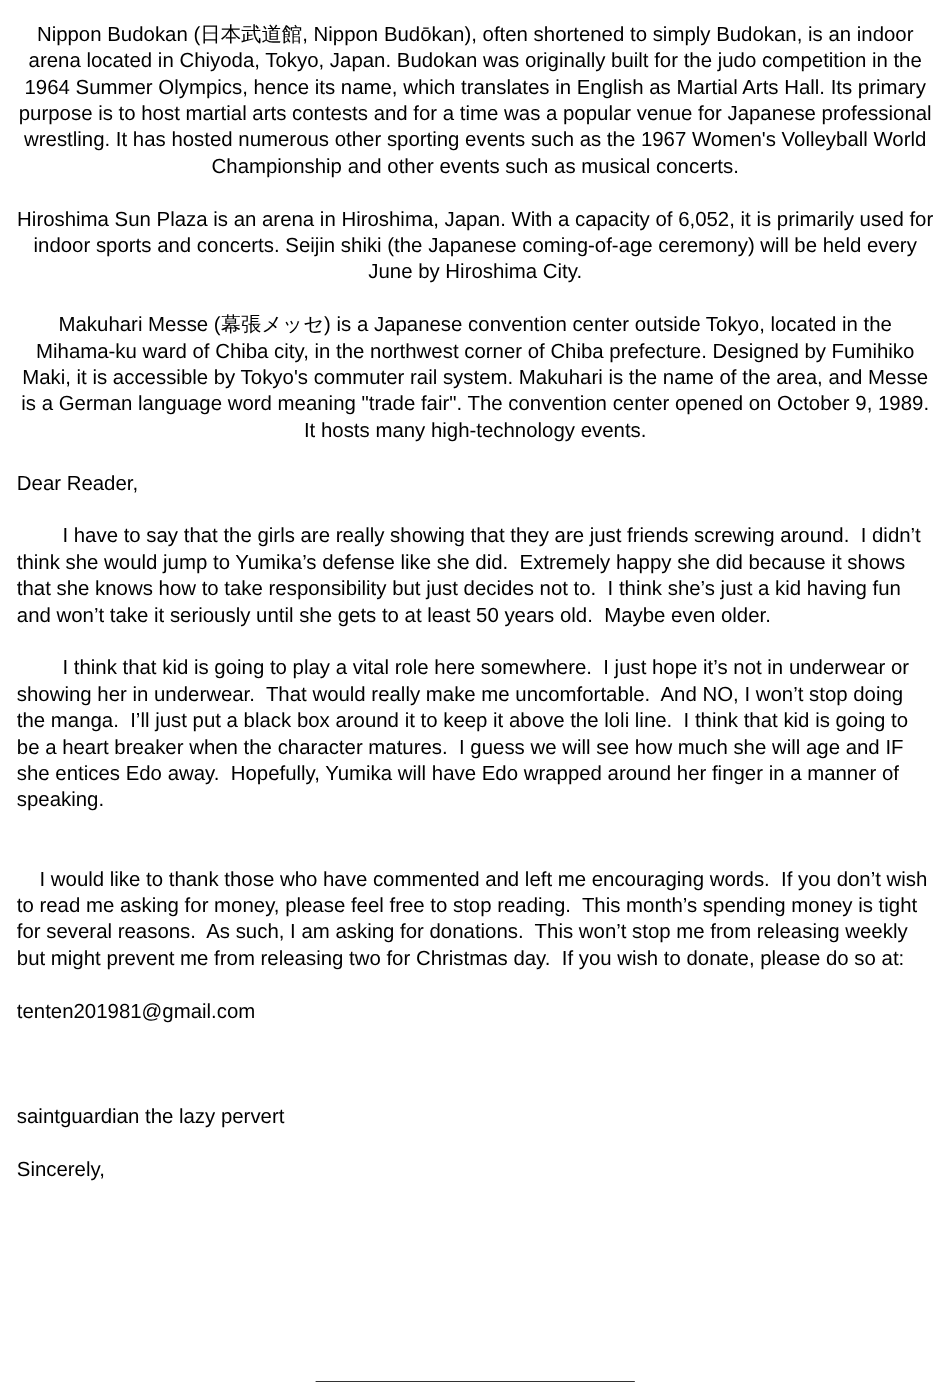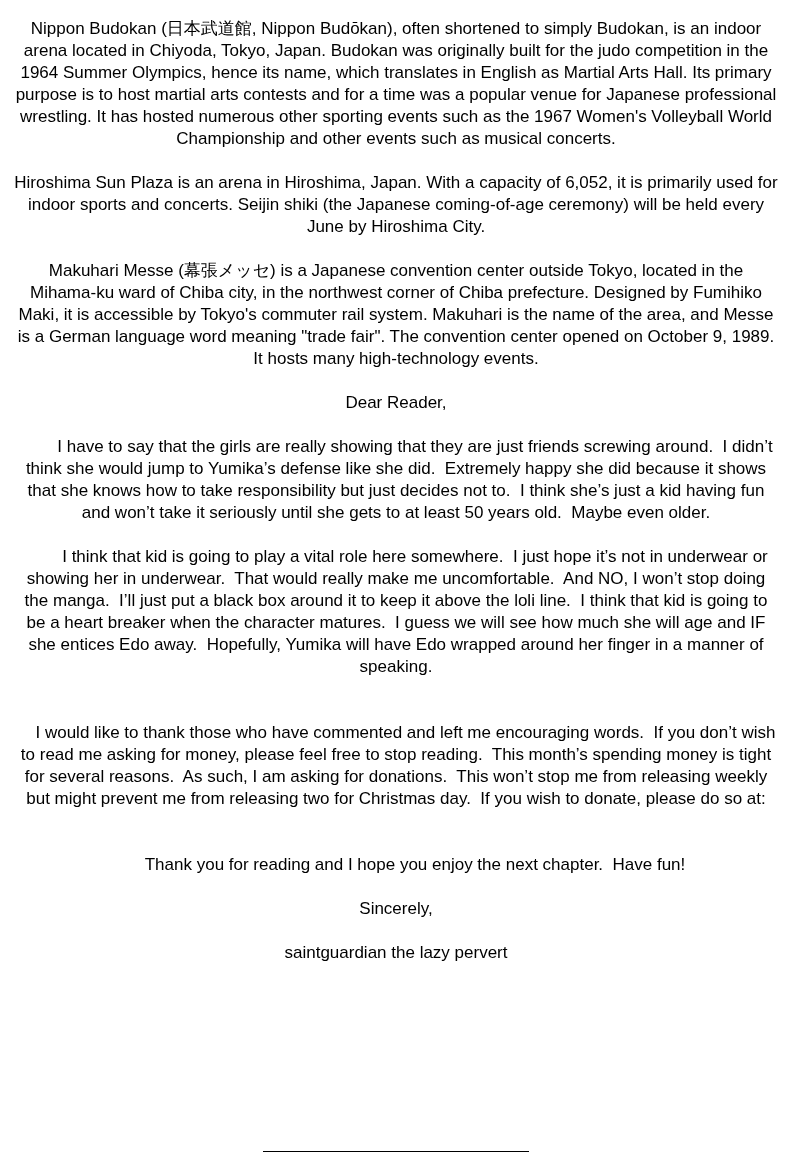--- a/index.html
+++ b/index.html
@@ -17,21 +17,20 @@
     font-family: Liberation Sans, sans-serif;
     font-size: 17px;
     line-height: 22px;
     overflow: hidden;
     box-sizing: border-box;
     padding: 8px 14px 0 14px;
   }
   .para {
     margin: 0 0 22px 0;
     white-space: pre-wrap;
-    text-align: center;
   }
   .para.centered {
     text-align: center;
   }
   .para.indented {
     text-indent: 38px;
   }
   .para .line {
     display: block;
     text-indent: 0;
@@ -58,23 +57,23 @@
   <p class="para centered">Makuhari Messe (幕張メッセ) is a Japanese convention center outside Tokyo, located in the Mihama-ku ward of Chiba city, in the northwest corner of Chiba prefecture. Designed by Fumihiko Maki, it is accessible by Tokyo's commuter rail system. Makuhari is the name of the area, and Messe is a German language word meaning "trade fair". The convention center opened on October 9, 1989. It hosts many high-technology events.</p>
 
   <p class="para">Dear Reader,</p>
 
   <p class="para indented">I have to say that the girls are really showing that they are just friends screwing around.  I didn’t think she would jump to Yumika’s defense like she did.  Extremely happy she did because it shows that she knows how to take responsibility but just decides not to.  I think she’s just a kid having fun and won’t take it seriously until she gets to at least 50 years old.  Maybe even older.</p>
 
   <p class="para indented">I think that kid is going to play a vital role here somewhere.  I just hope it’s not in underwear or showing her in underwear.  That would really make me uncomfortable.  And NO, I won’t stop doing the manga.  I’ll just put a black box around it to keep it above the loli line.  I think that kid is going to be a heart breaker when the character matures.  I guess we will see how much she will age and IF she entices Edo away.  Hopefully, Yumika will have Edo wrapped around her finger in a manner of speaking.</p>
 
   <div class="para indented">
     <span>I would like to thank those who have commented and left me encouraging words.  If you don’t wish to read me asking for money, please feel free to stop reading.  This month’s spending money is tight for several reasons.  As such, I am asking for donations.  This won’t stop me from releasing weekly but might prevent me from releasing two for Christmas day.  If you wish to donate, please do so at:</span>
+    <span class="line">tenten201981@gmail.com</span>
   </div>
 
-  <p class="para indented">Thank you for reading and I hope you enjoy the next chapter.  Have fun!</p>
+
+  <p class="para">saintguardian the lazy pervert</p>
 
   <p class="para">Sincerely,</p>
-
-  <p class="para">saintguardian the lazy pervert</p>
 
   <div class="censor-bar" style="background: rgb(0, 0, 0);"></div>
 
 </div>
 
 </body></html>

